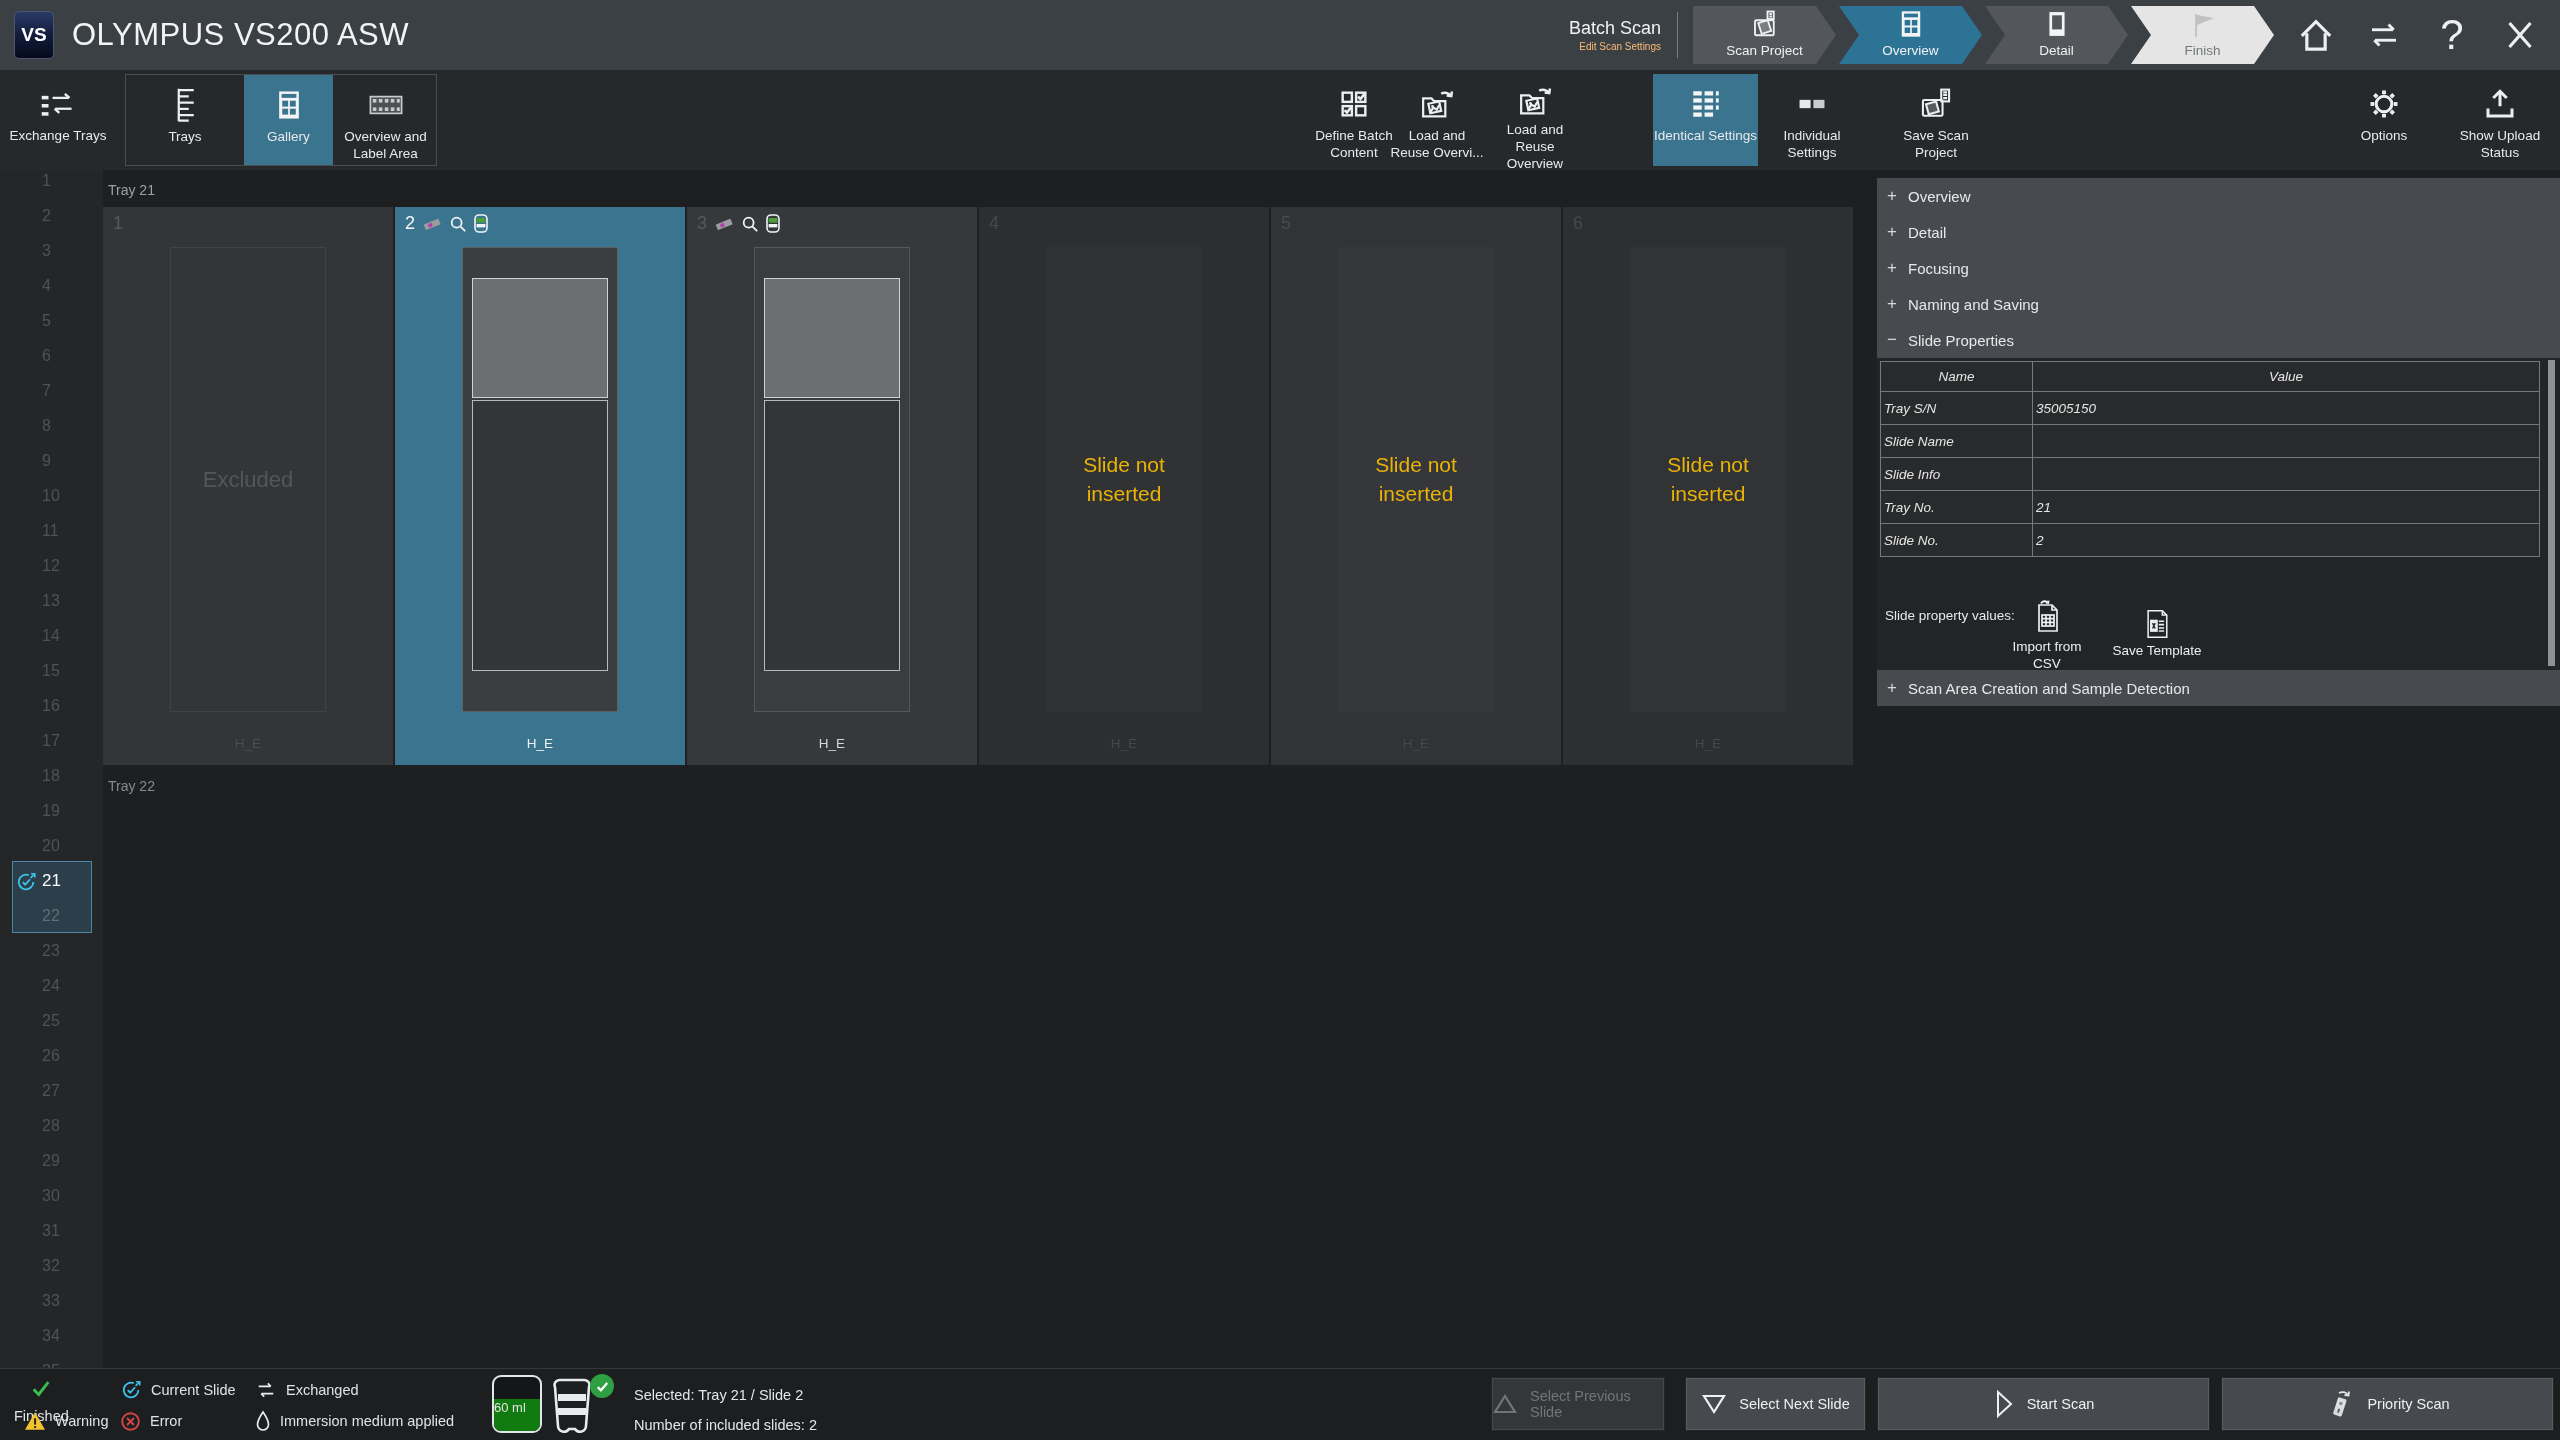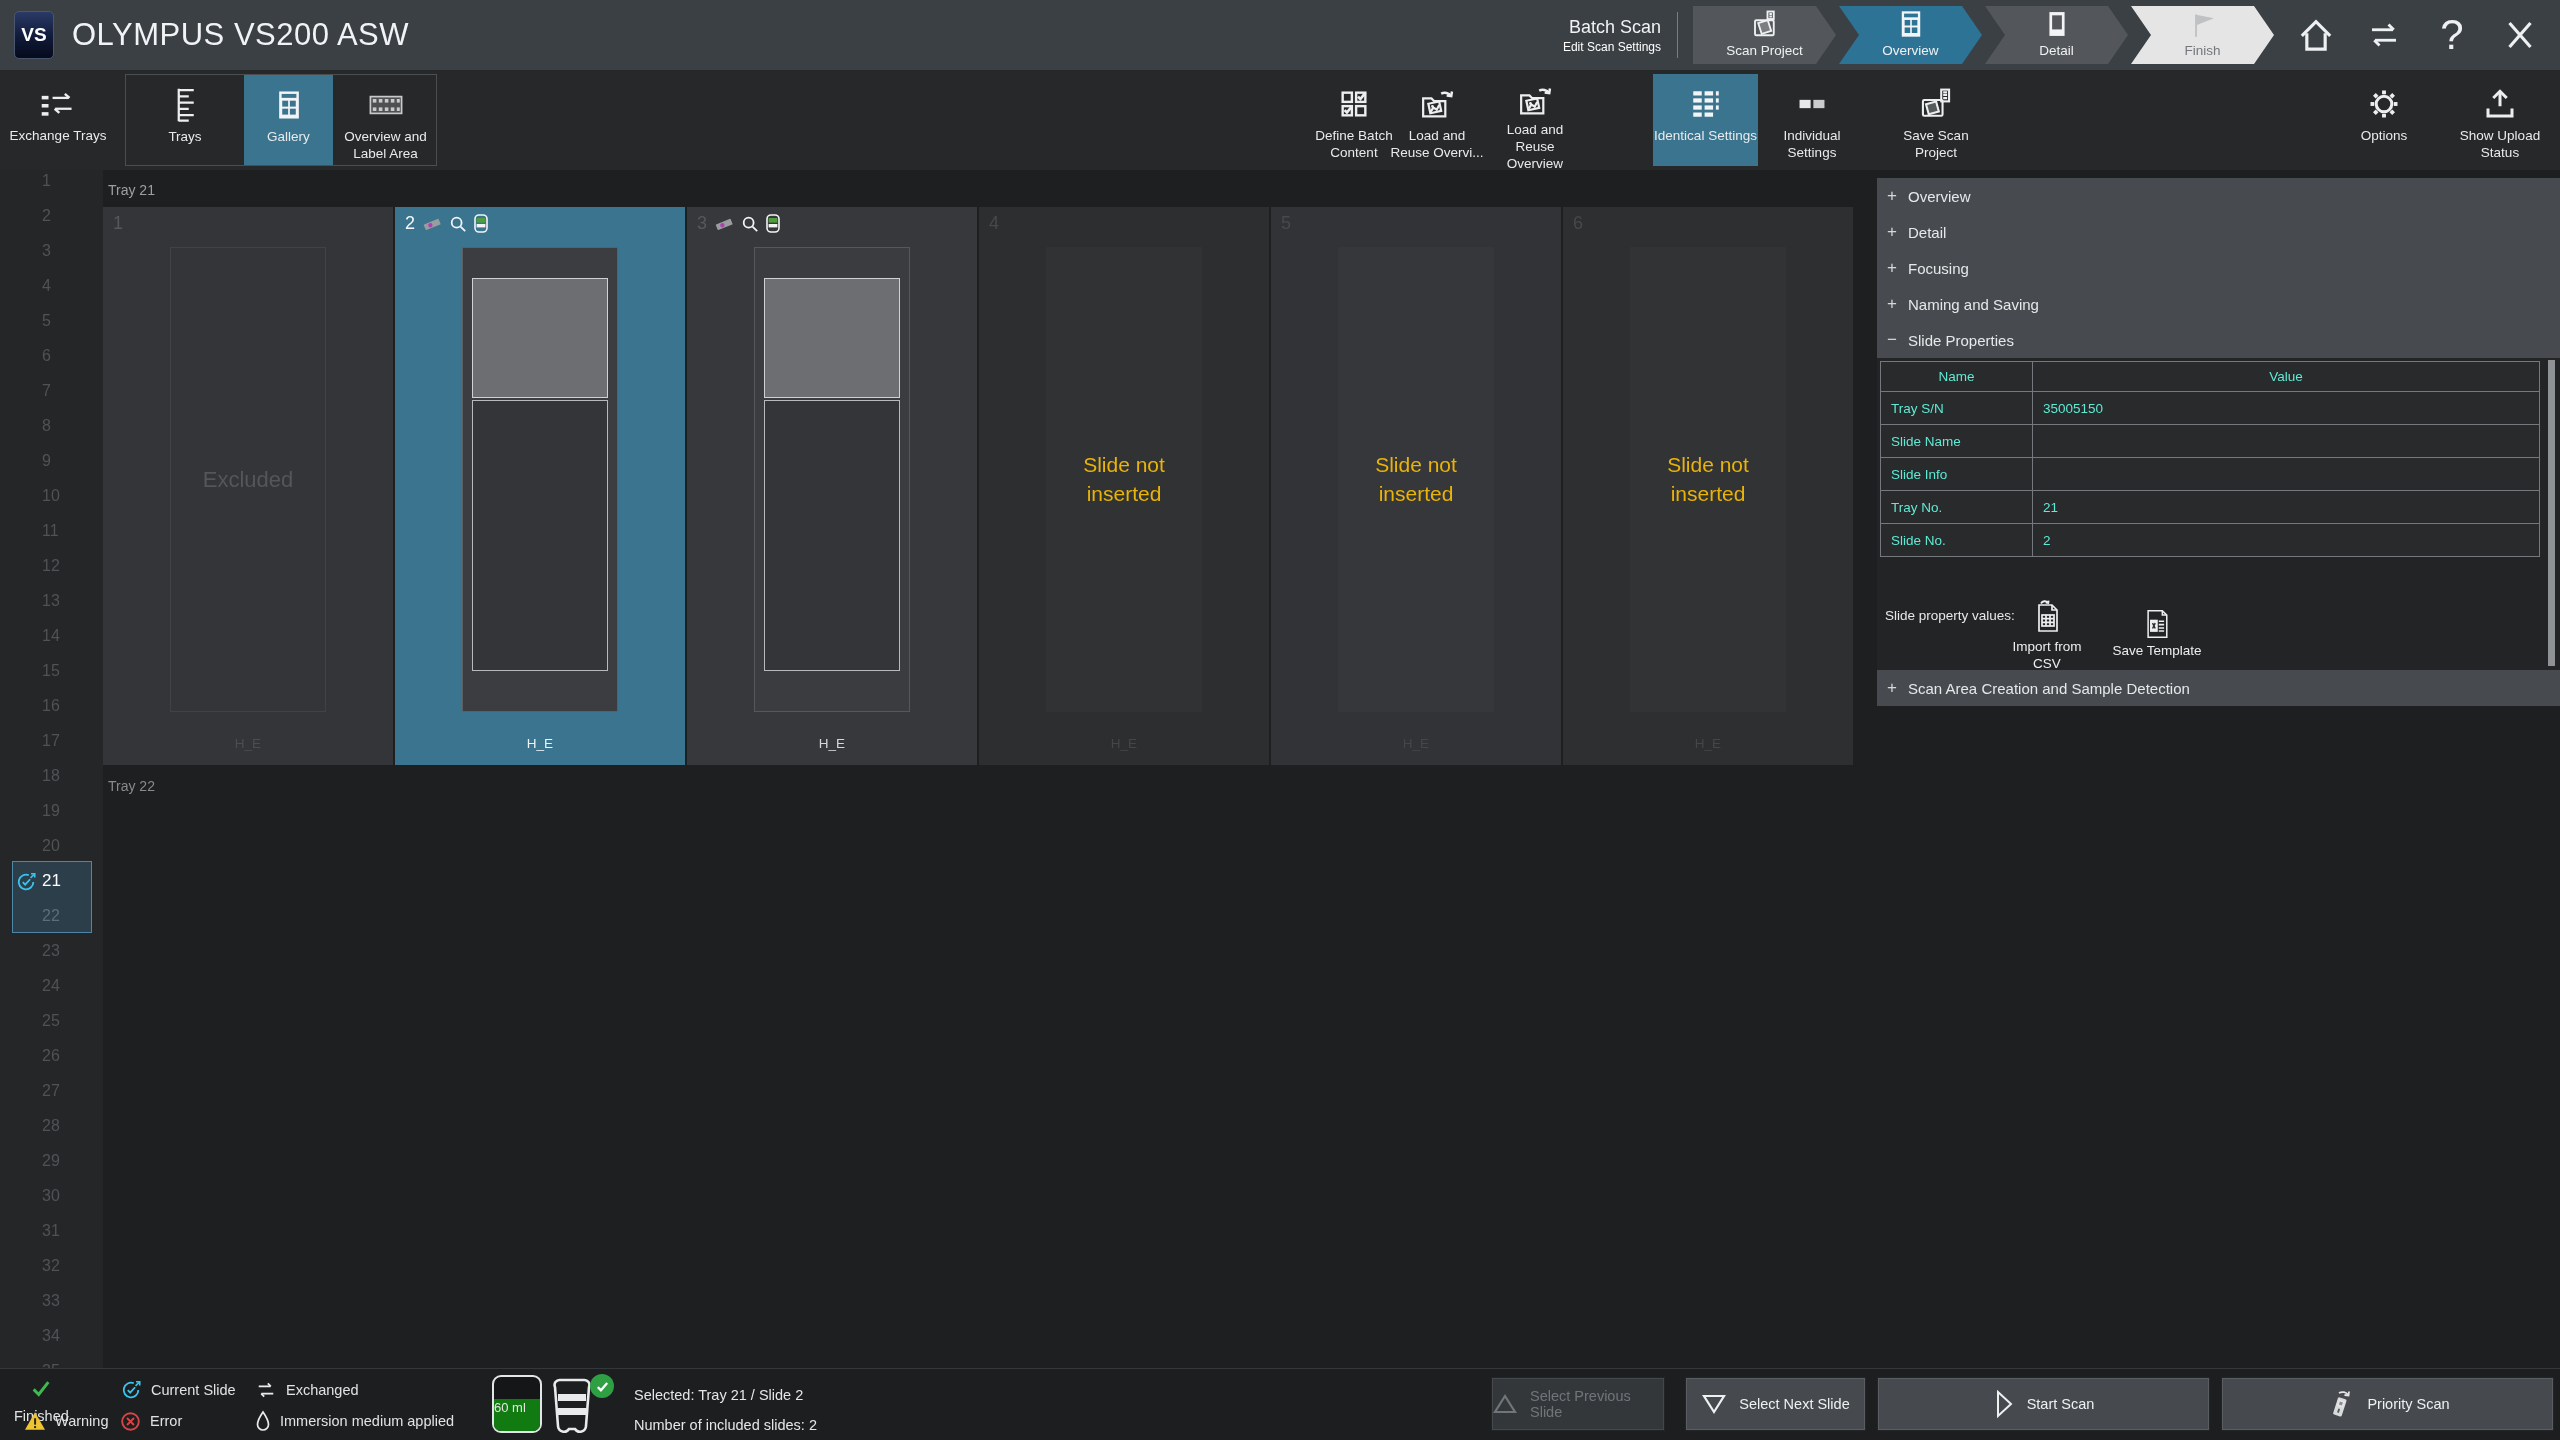--- a/index.html
+++ b/index.html
@@ -7,21 +7,21 @@
   body { background:#1d1f21; font-family:"Liberation Sans", sans-serif; color:#e8eaec; position:relative; }
   svg { display:block; }
 
   
   .titlebar { position:absolute; left:0; top:0; width:2560px; height:70px; background:#3b4045; display:flex; align-items:center; }
   .logo { width:40px; height:48px; margin-left:14px; border-radius:5px; background:linear-gradient(180deg,#2a3a66 0%,#101a38 55%,#060b1c 100%); border:1px solid #4a5670; display:flex; align-items:center; justify-content:center; font-size:19px; font-weight:bold; color:#fff; }
   .app-title { margin-left:18px; font-size:31px; font-weight:400; color:#f2f3f5; letter-spacing:0.5px; }
   .tb-right { margin-left:auto; display:flex; align-items:center; height:100%; padding-right:18px; }
   .mode-labels { text-align:right; margin-right:16px; line-height:1.35; }
   .mode-main { font-size:18px; color:#f0f2f3; }
-  .mode-sub { font-size:12px; color:#ffffff; }
+  .mode-sub { font-size:10px; color:#fdba74; }
   .tb-divider { width:1px; height:46px; background:#7a7e83; margin-right:12px; }
   .steps { display:flex; height:58px; margin-right:20px; }
   .step { width:143px; margin-left:3px; background:#53575b; color:#f0f1f2; display:flex; flex-direction:column; align-items:center; justify-content:flex-end; padding-bottom:6px; position:relative;
           clip-path:polygon(0 0, calc(100% - 20px) 0, 100% 50%, calc(100% - 20px) 100%, 0 100%, 20px 50%); }
   .step:first-child { clip-path:polygon(0 0, calc(100% - 20px) 0, 100% 50%, calc(100% - 20px) 100%, 0 100%); }
   .step .s-icon { margin-bottom:4px; }
   .step-label { font-size:13.5px; }
   .step.active { background:#2d7396; }
   .step.disabled { background:#e5e5e5; color:#74787c; }
   .step.disabled .s-icon { opacity:.5; }
@@ -85,21 +85,21 @@
   .tray22-box { position:absolute; left:0; top:630px; width:1750px; height:560px; background:#292b2d; display:flex; align-items:center; justify-content:center; }
   .tray22-box span { font-size:21px; color:#55585b; }
 
   
   .right-panel { position:absolute; left:1877px; top:170px; width:683px; height:1198px; }
   .acc-header { height:36px; background:#474b4f; color:#e6e8ea; font-size:15px; display:flex; align-items:center; padding-left:10px; gap:9px; }
   .acc-header .pm { font-size:17px; color:#d6d8da; width:12px; }
   .acc-first { margin-top:8px; }
   .sp-content { position:relative; background:#222426; height:312px; }
   .prop-table { border-collapse:collapse; position:absolute; left:3px; top:3px; width:660px; font-size:13.5px; table-layout:fixed; }
-  .prop-table th, .prop-table td { border:1px solid #75797d; background:#282a2c; color:#5eead4; padding:0 10px; height:33px; font-weight:400; text-align:left; overflow:hidden; white-space:nowrap; }
+  .prop-table th, .prop-table td { border:1px solid #75797d; background:#282a2c; color:#e5e5e5; padding:0 3px; height:33px; font-weight:400; text-align:left; overflow:hidden; white-space:nowrap;font-style:italic; }
   .prop-table th { text-align:center; height:30px; }
   .prop-table .col-name { width:152px; }
   .prop-table tr.sel td:first-child { background:#3a7190; }
   .prop-table tr.sel td:last-child { background:#3f80a2; box-shadow:inset 0 0 0 1px #8fc0d8; }
   .prop-values { position:absolute; left:0; top:242px; width:660px; height:70px; color:#e6e8ea; font-size:13.5px; }
   .pv-label { position:absolute; left:8px; top:8px; }
   .pv-btn { position:absolute; display:flex; flex-direction:column; align-items:center; gap:3px; text-align:center; line-height:1.25; color:#eceef0; }
   .pv-import { left:122px; top:0; width:96px; }
   .pv-save { left:228px; top:8px; width:104px; }
   .v-scroll { position:absolute; right:5px; top:2px; width:7px; height:306px; background:#8e9294; }

